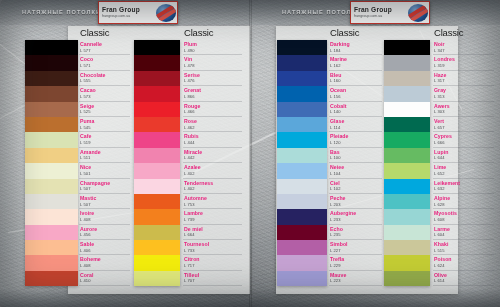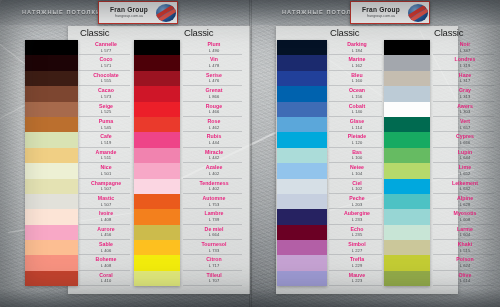--- a/index.html
+++ b/index.html
@@ -1,19 +1,19 @@
 <!DOCTYPE html>
 <html><head>
 <meta charset="utf-8">
 <style>
   html,body{margin:0;padding:0;background:#2b2b2b;}
   body{width:500px;height:307px;overflow:hidden;font-family:"Liberation Sans",sans-serif;}
 
   #page{position:relative;width:500px;height:307px;overflow:hidden;
-        background:#b9bcbe;text-align:center;}
+        background:#b9bcbe;}
 
   
   .bg{position:absolute;inset:0;
       background:
         linear-gradient(118deg, rgba(255,255,255,.30) 0 2px, rgba(0,0,0,0) 2px 60px),
         linear-gradient(62deg, rgba(255,255,255,.16) 0 1px, rgba(0,0,0,0) 1px 80px),
         radial-gradient(ellipse at 18% 42%, rgba(255,255,255,.33), rgba(255,255,255,0) 55%),
         radial-gradient(ellipse at 78% 70%, rgba(255,255,255,.22), rgba(255,255,255,0) 50%),
         radial-gradient(ellipse at 50% 105%, rgba(40,45,50,.45), rgba(0,0,0,0) 60%),
         linear-gradient(180deg,#a9adb0 0%,#c3c6c7 25%,#b2b6b8 60%,#9fa3a6 100%);

